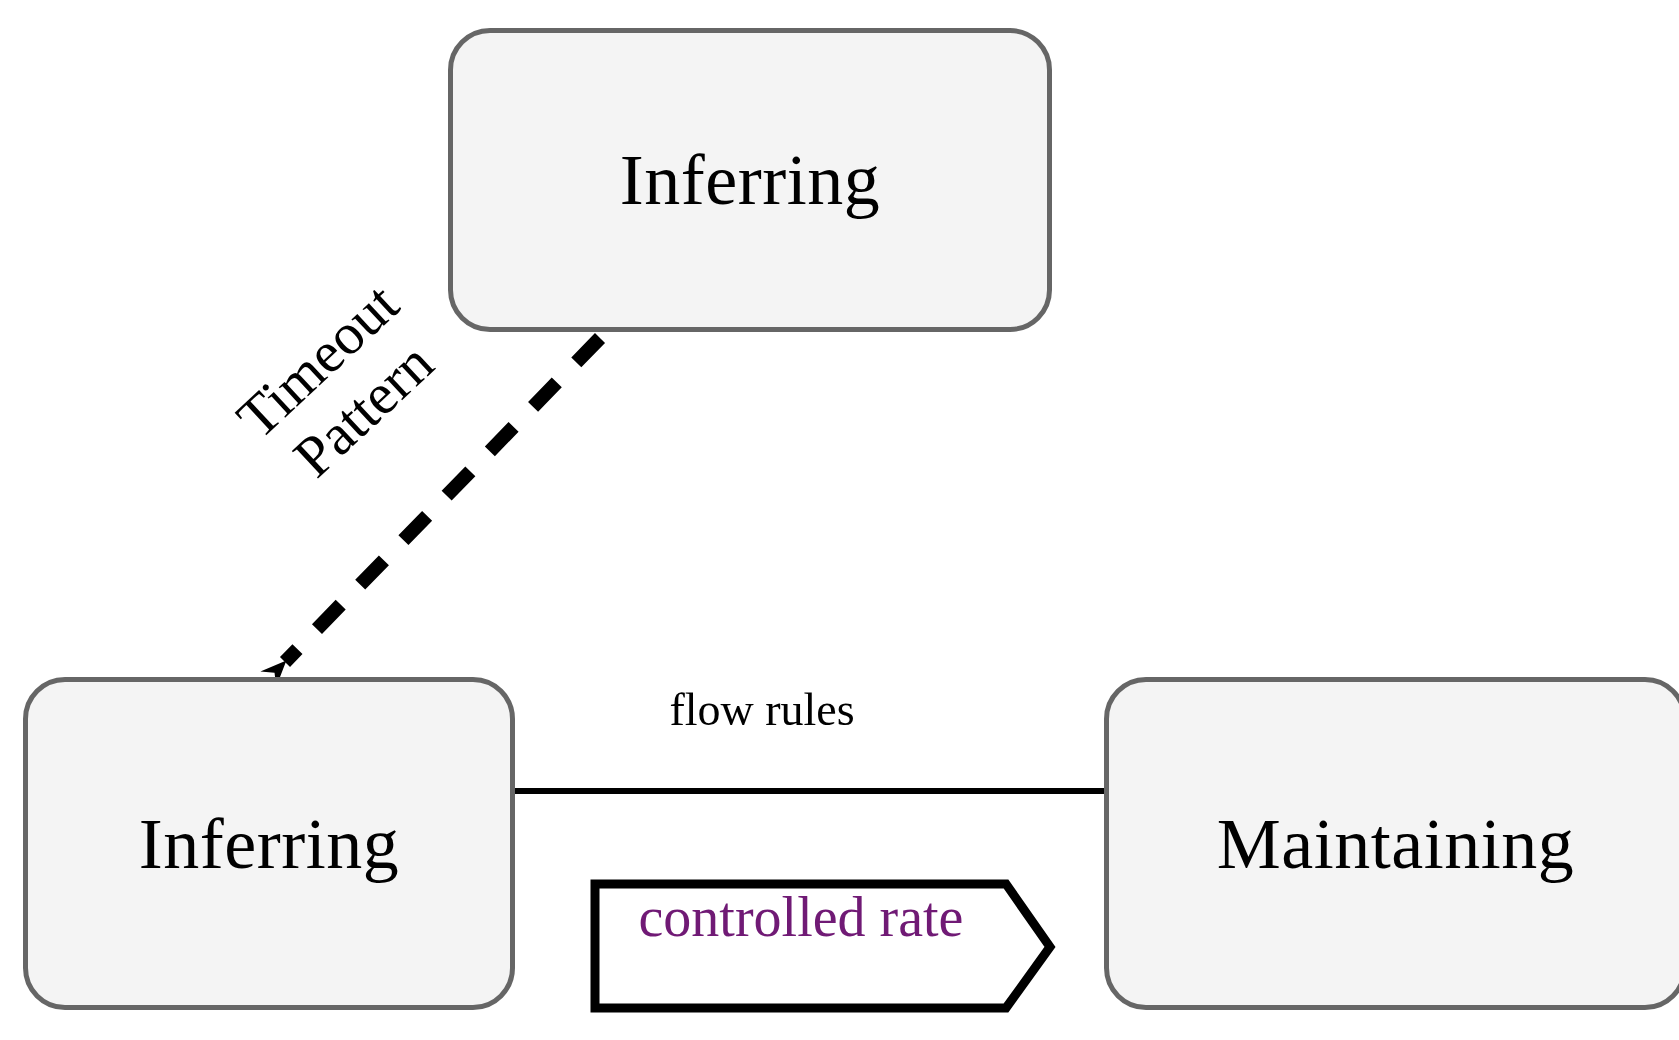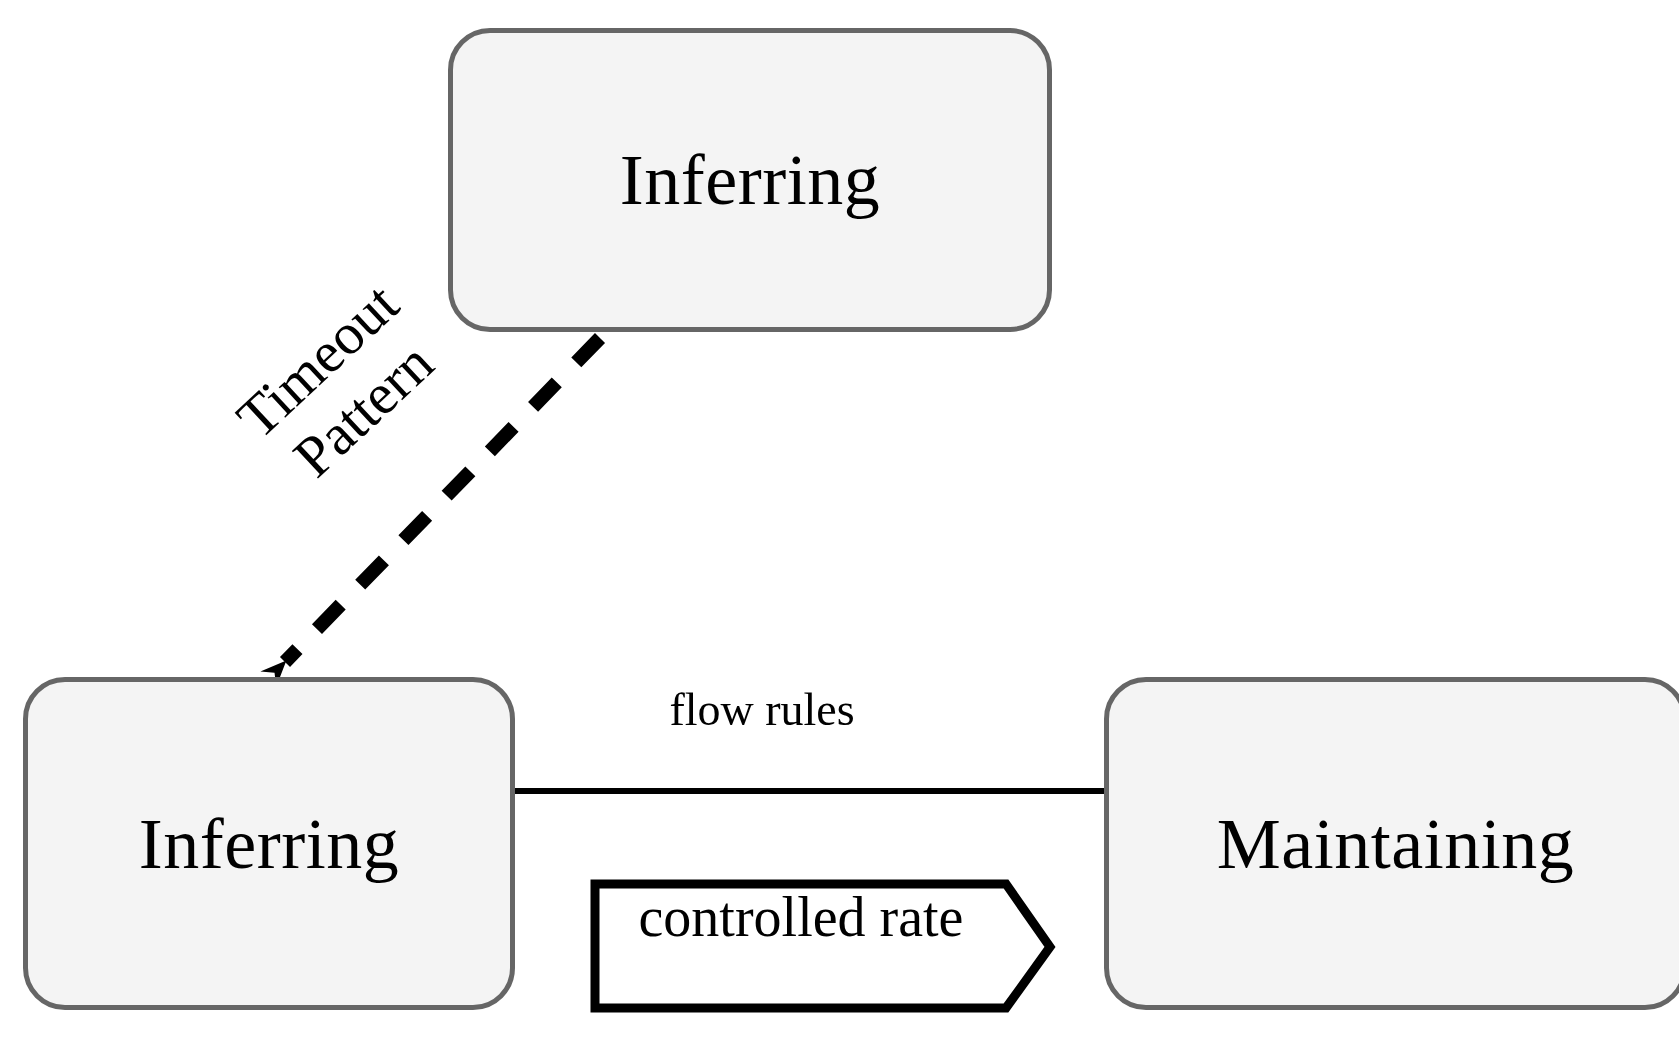--- a/index.html
+++ b/index.html
@@ -101,21 +101,21 @@
     position: absolute;
     left: 0;
     top: 0;
     width: 420px;
     height: 186px;
     display: flex;
     align-items: center;
     justify-content: center;
     font-family: "Liberation Serif", "DejaVu Serif", serif;
     font-size: 56px;
-    color: #000000;
+    color: #701a75;
     white-space: nowrap;
   }
 </style>
 </head>
 <body>
 
 <div id="canvas">
 
   <svg id="diagram-svg" viewBox="0 0 1679 1040">
     <defs>

